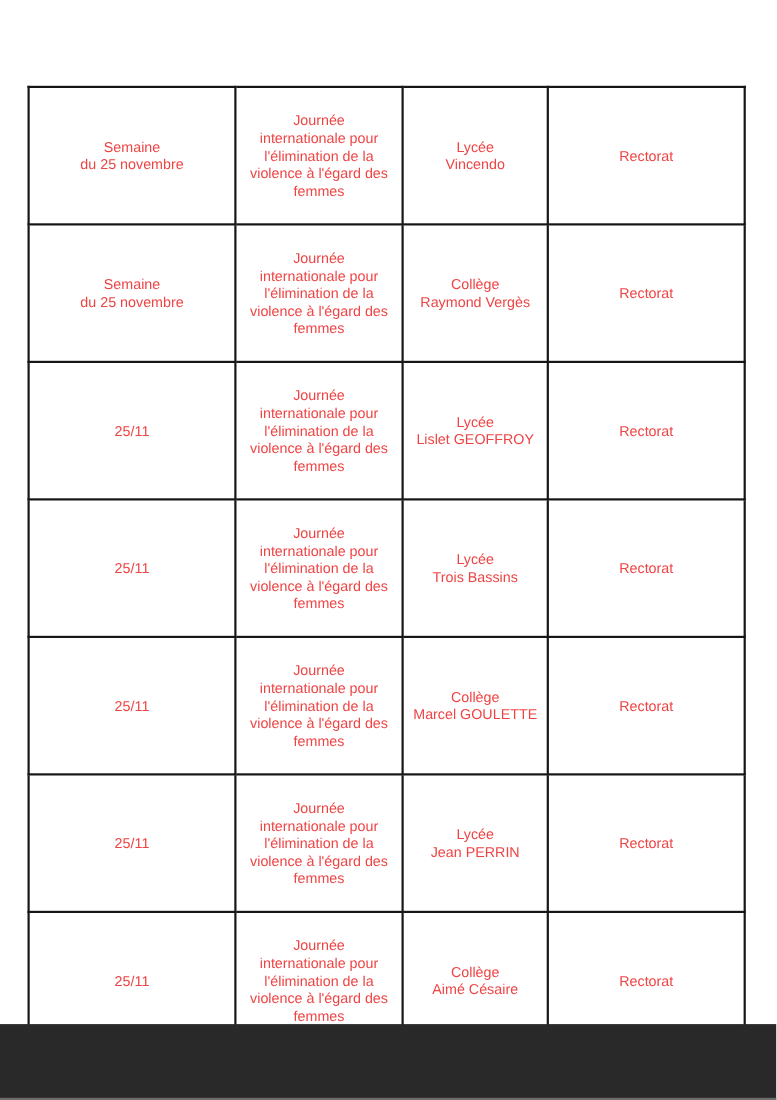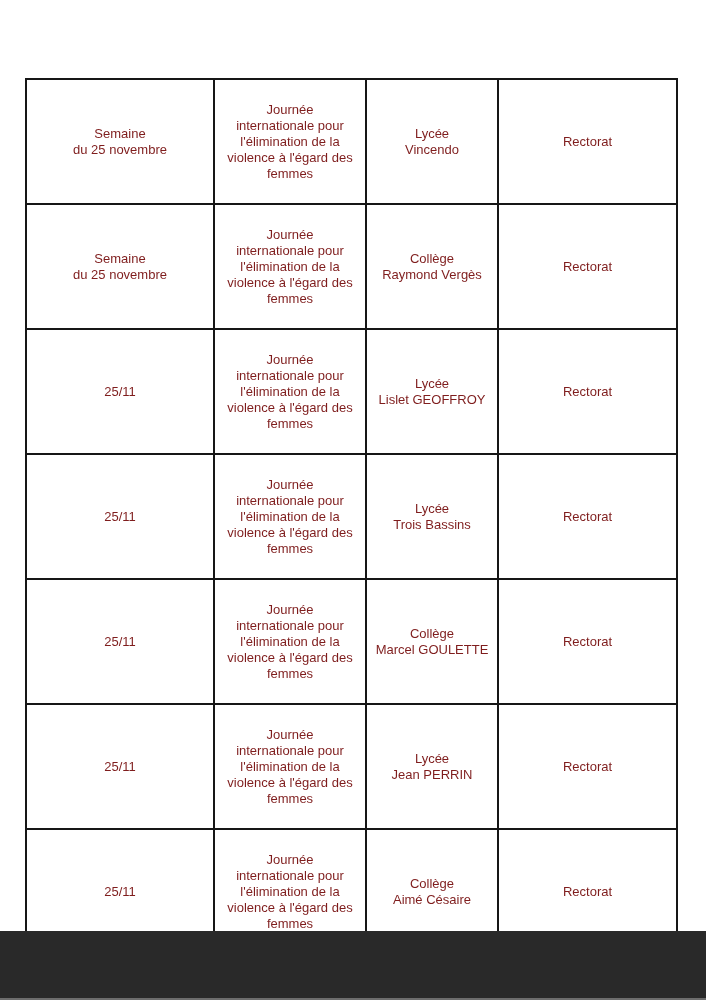--- a/index.html
+++ b/index.html
@@ -21,21 +21,21 @@
     top: 78px;
     width: 651px;
     border-collapse: collapse;
     table-layout: fixed;
   }
   table.events td {
     border: 2px solid #161616;
     height: 119px;
     text-align: center;
     vertical-align: middle;
-    color: #7f1d1d;
+    color: #ef4444;
     font-size: 13px;
     line-height: 16px;
     white-space: pre-line;
     padding: 2px 4px;
     overflow: hidden;
   }
   col.c-date      { width: 188px; }
   col.c-event     { width: 152px; }
   col.c-location  { width: 132px; }
   col.c-organizer { width: 179px; }

